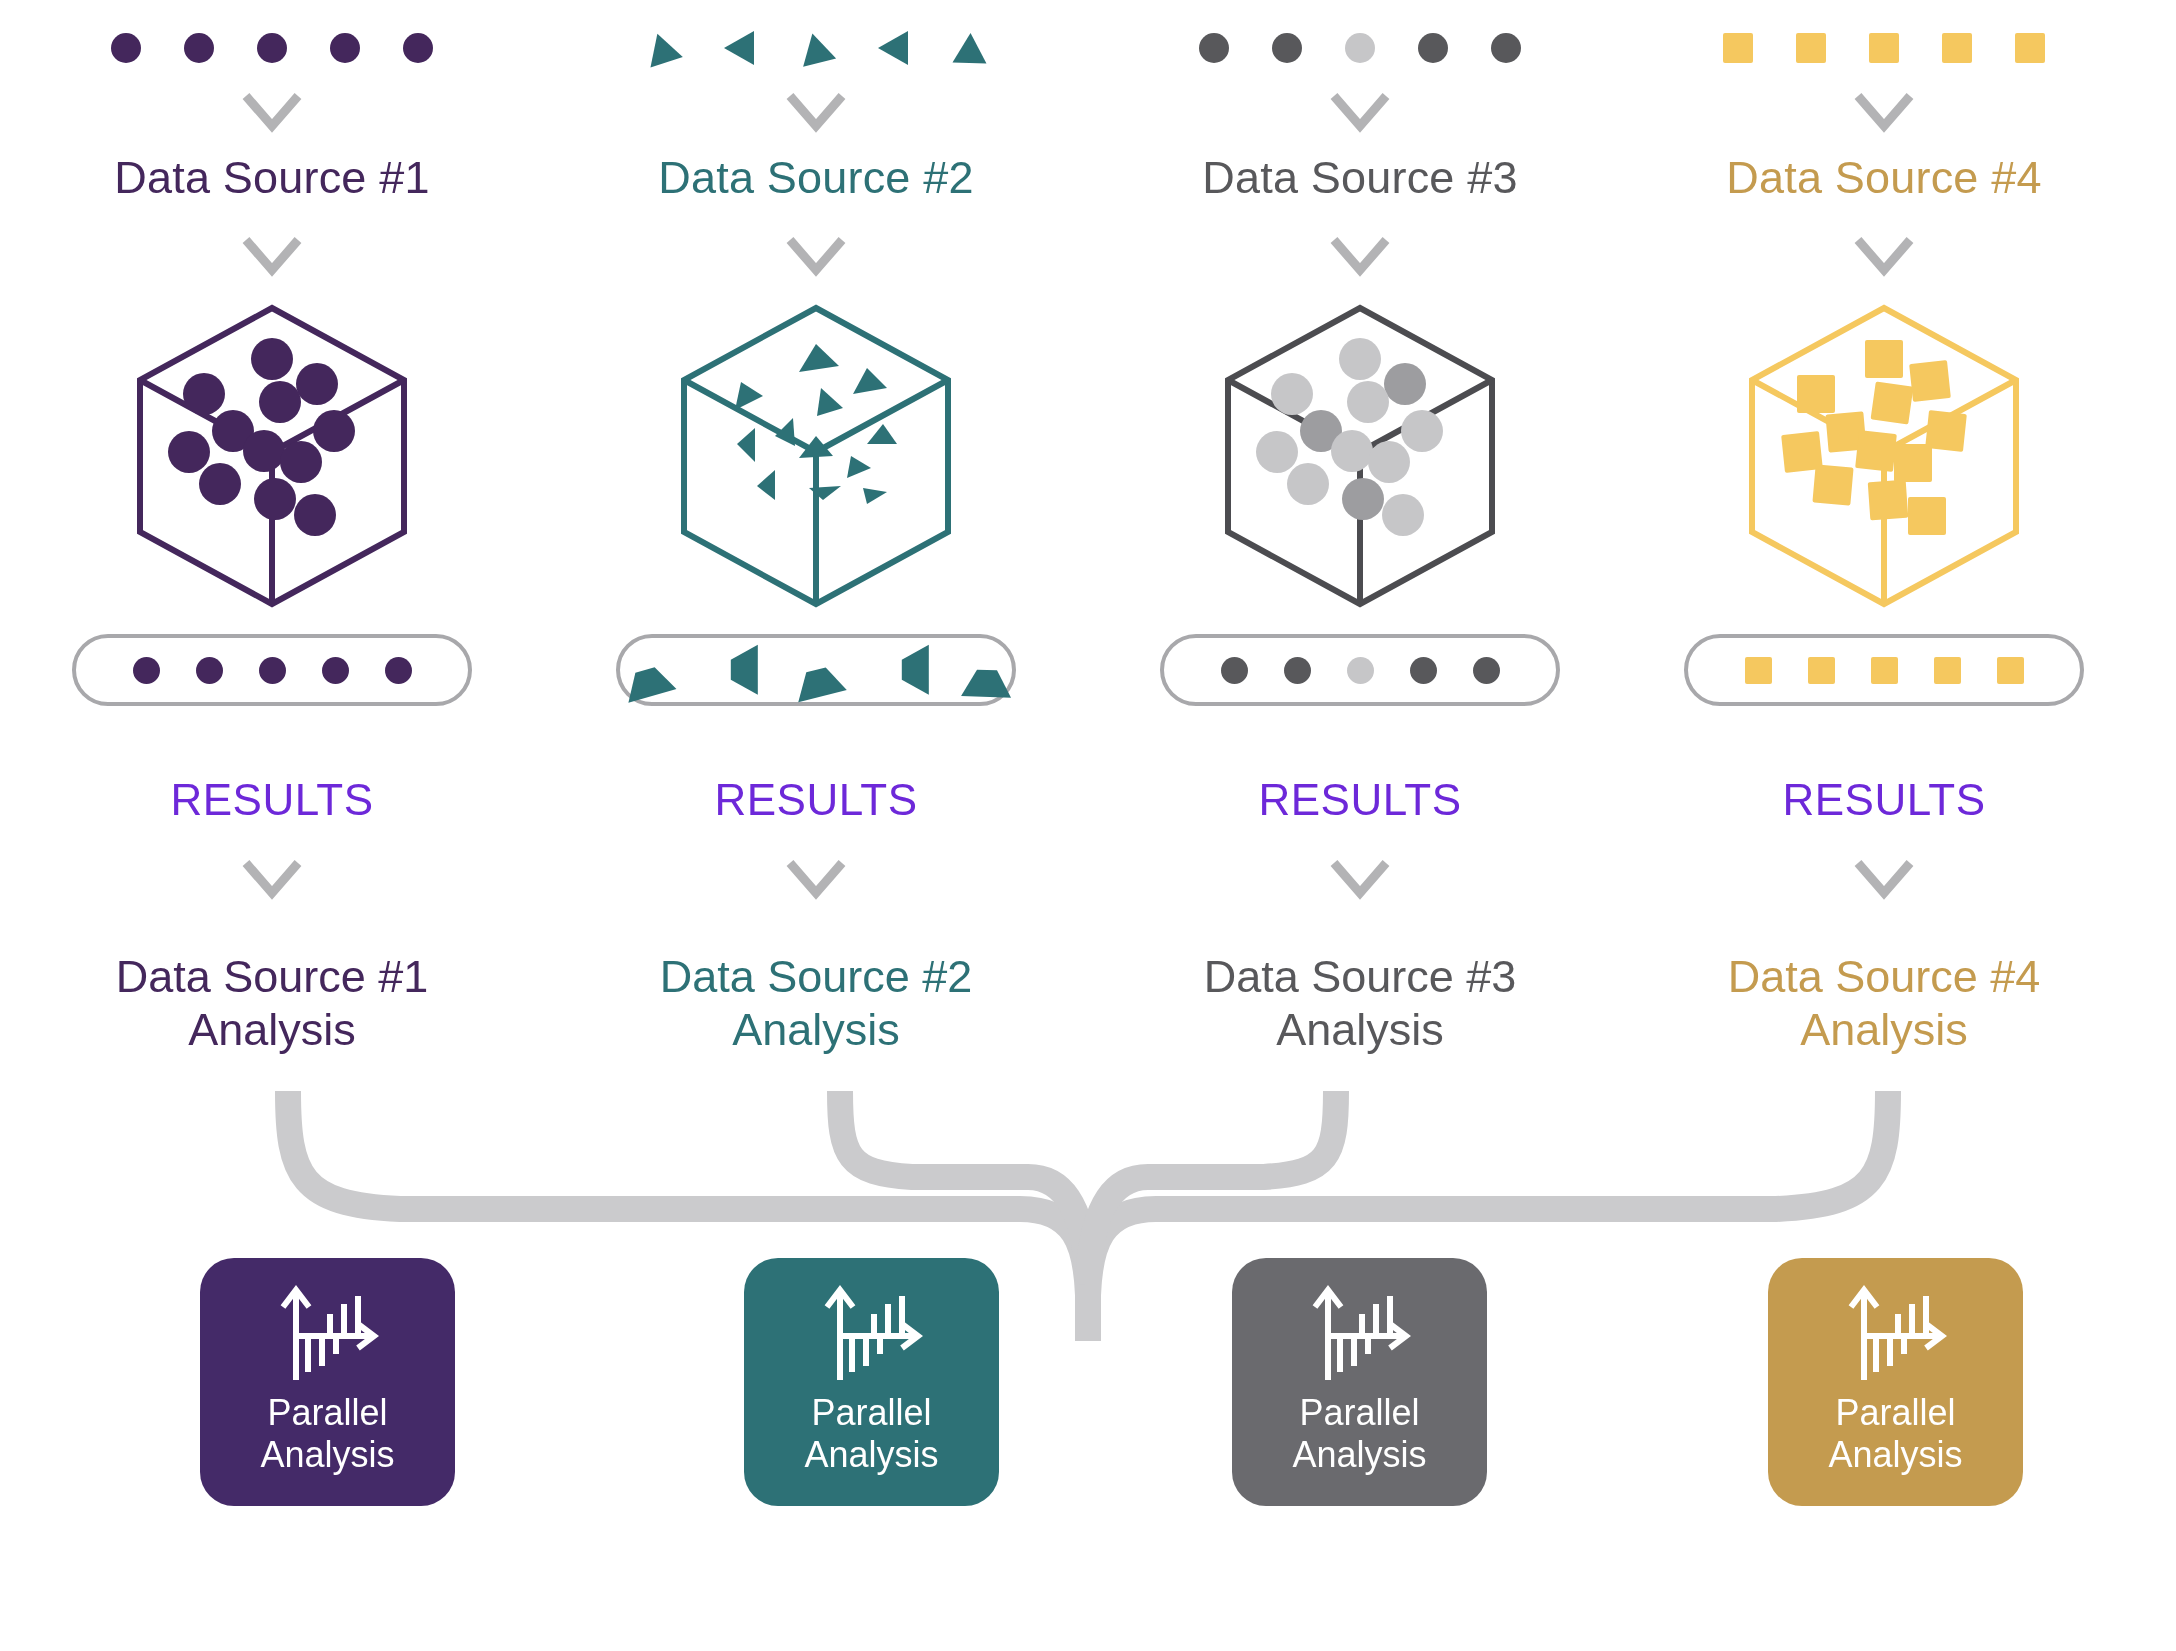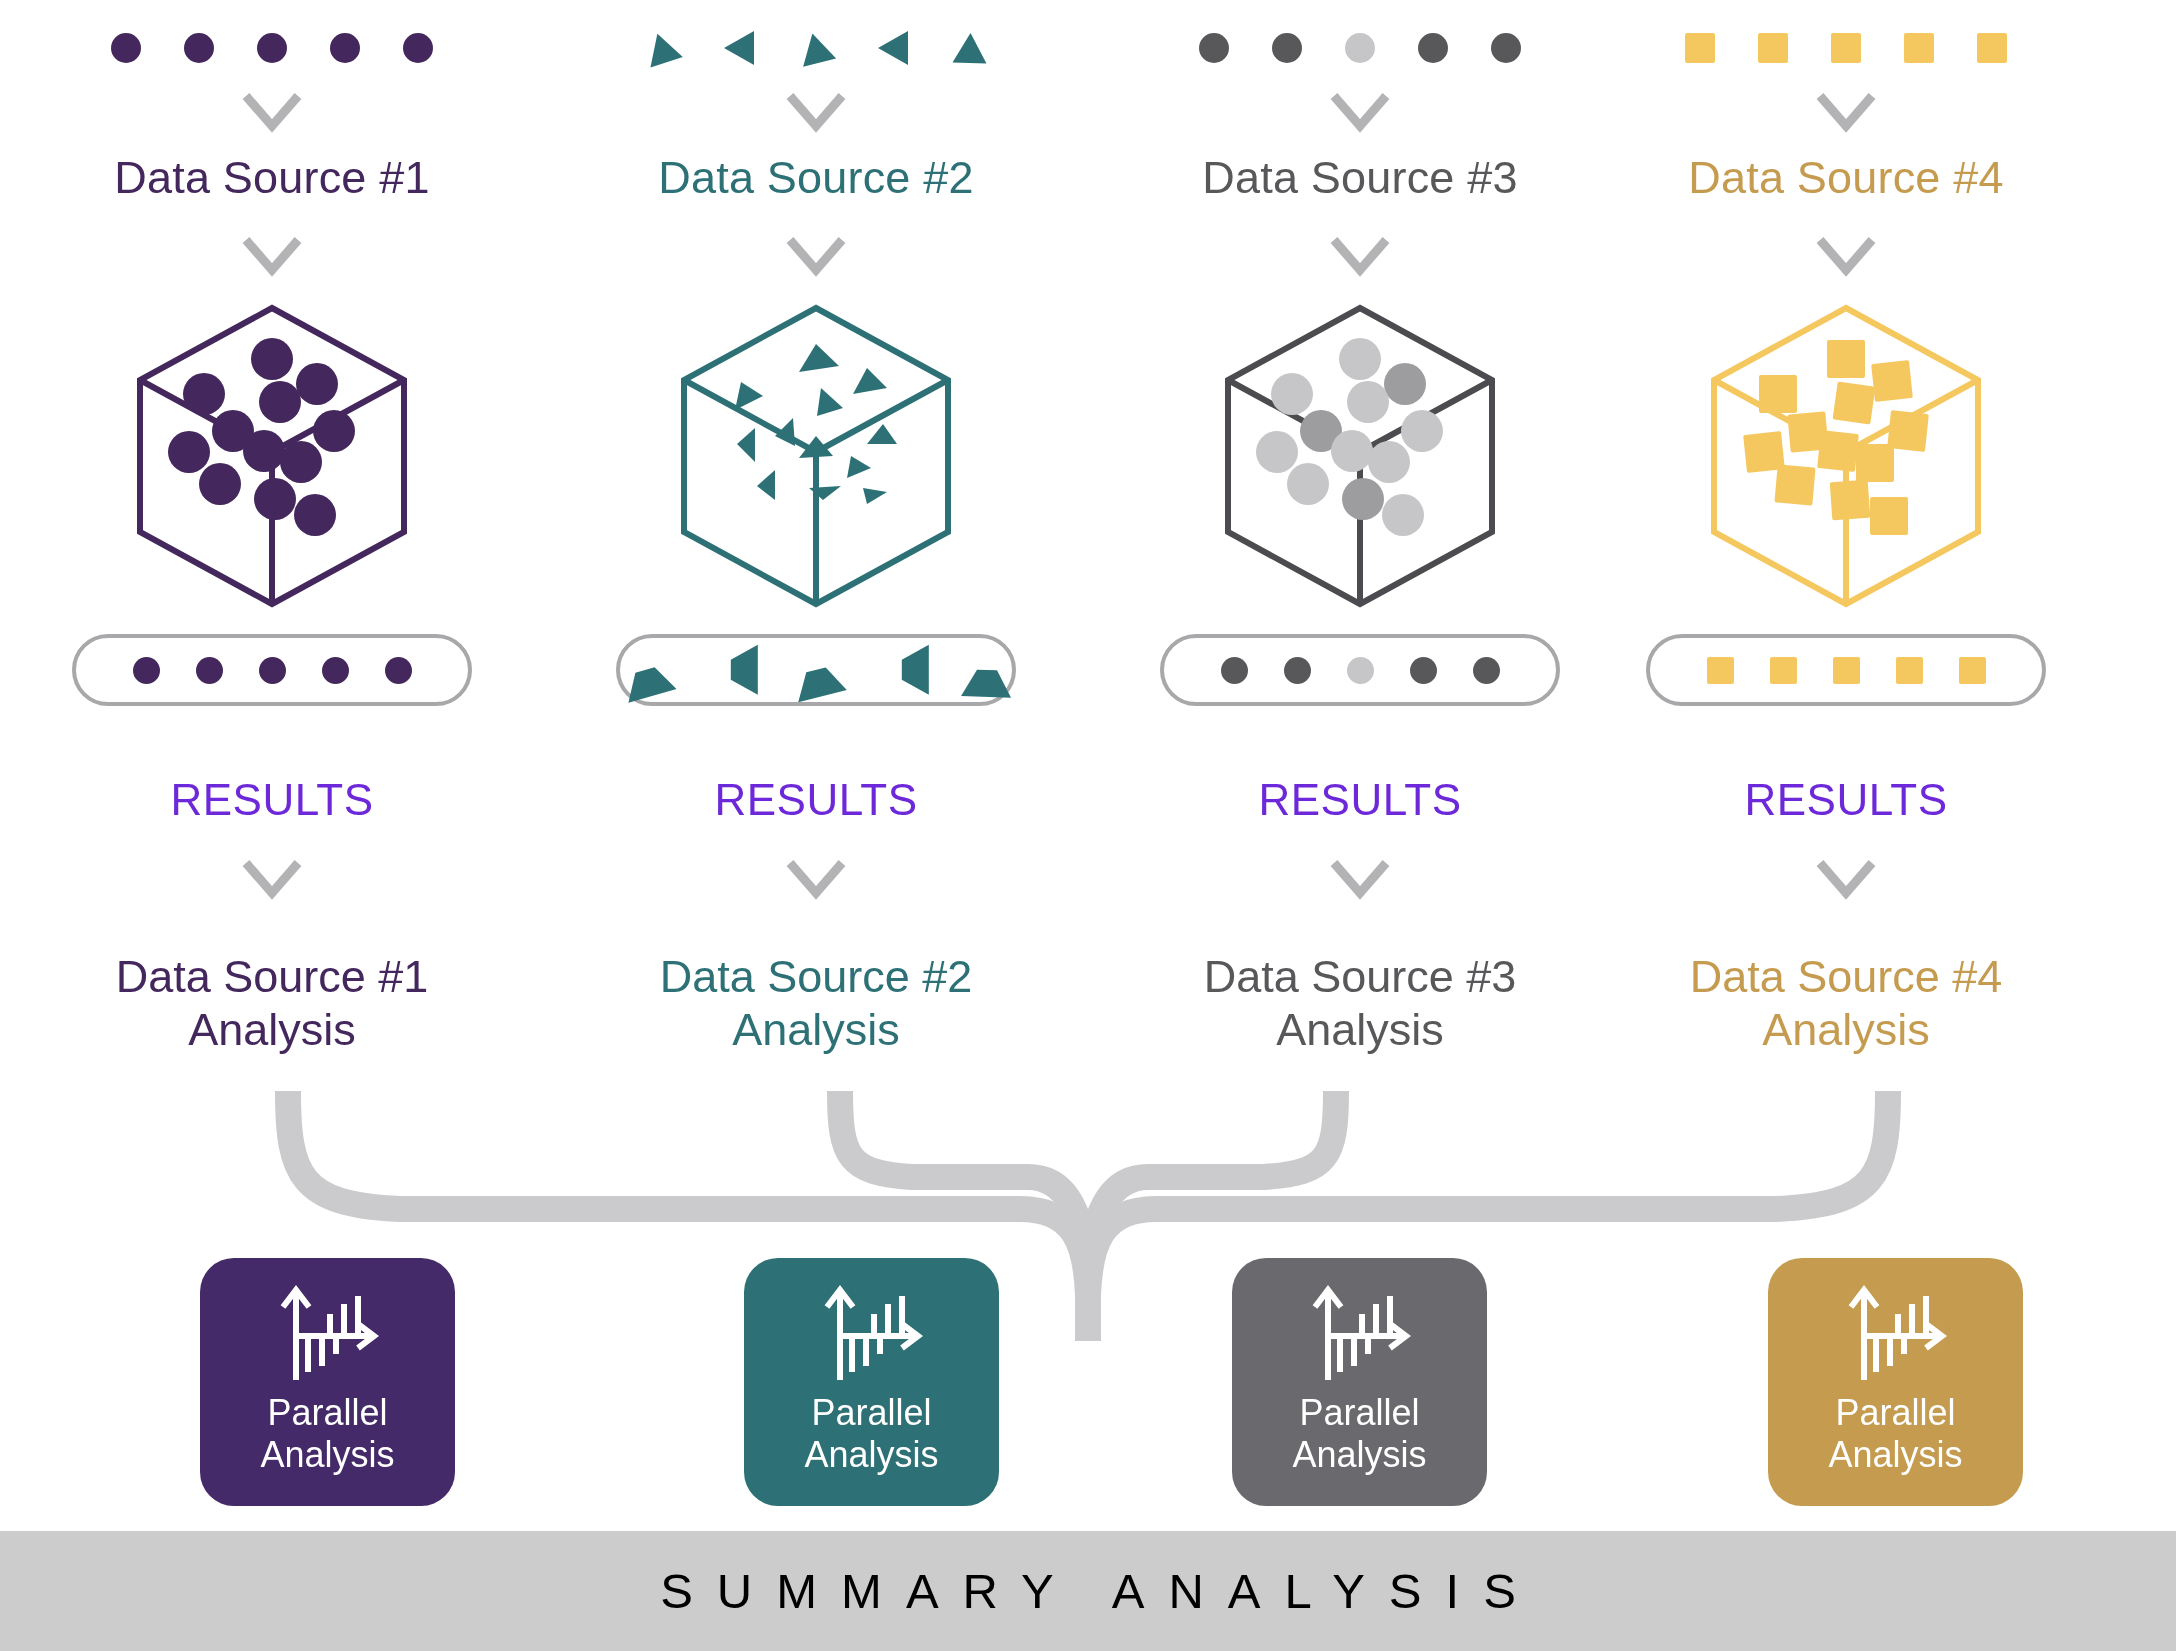--- a/index.html
+++ b/index.html
@@ -22,21 +22,21 @@
   }
   .col {
     position: absolute;
     top: 0;
     width: 544px;
     height: 1520px;
   }
   .col-0 { left: 0px; }
   .col-1 { left: 544px; }
   .col-2 { left: 1088px; }
-  .col-3 { left: 1574px; }
+  .col-3 { left: 1612px; }
 
   
   .marker-row {
     position: absolute;
     top: 26px;
     left: 0;
     width: 544px;
     height: 44px;
     display: flex;
     align-items: center;
@@ -505,17 +505,14 @@
         <line x1="88" y1="56" x2="88" y2="16"></line>
         <line x1="38" y1="56" x2="38" y2="92"></line>
         <line x1="52" y1="56" x2="52" y2="86"></line>
         <line x1="66" y1="56" x2="66" y2="74"></line>
       </g>
     </svg>
     <div class="pa-text">Parallel
 Analysis</div>
   </div>
 
-  <div id="summary-bar">
-    <div id="summary-text">SUMMARY ANALYSIS</div>
-  </div>
 
 </div>
 
 </body></html>

